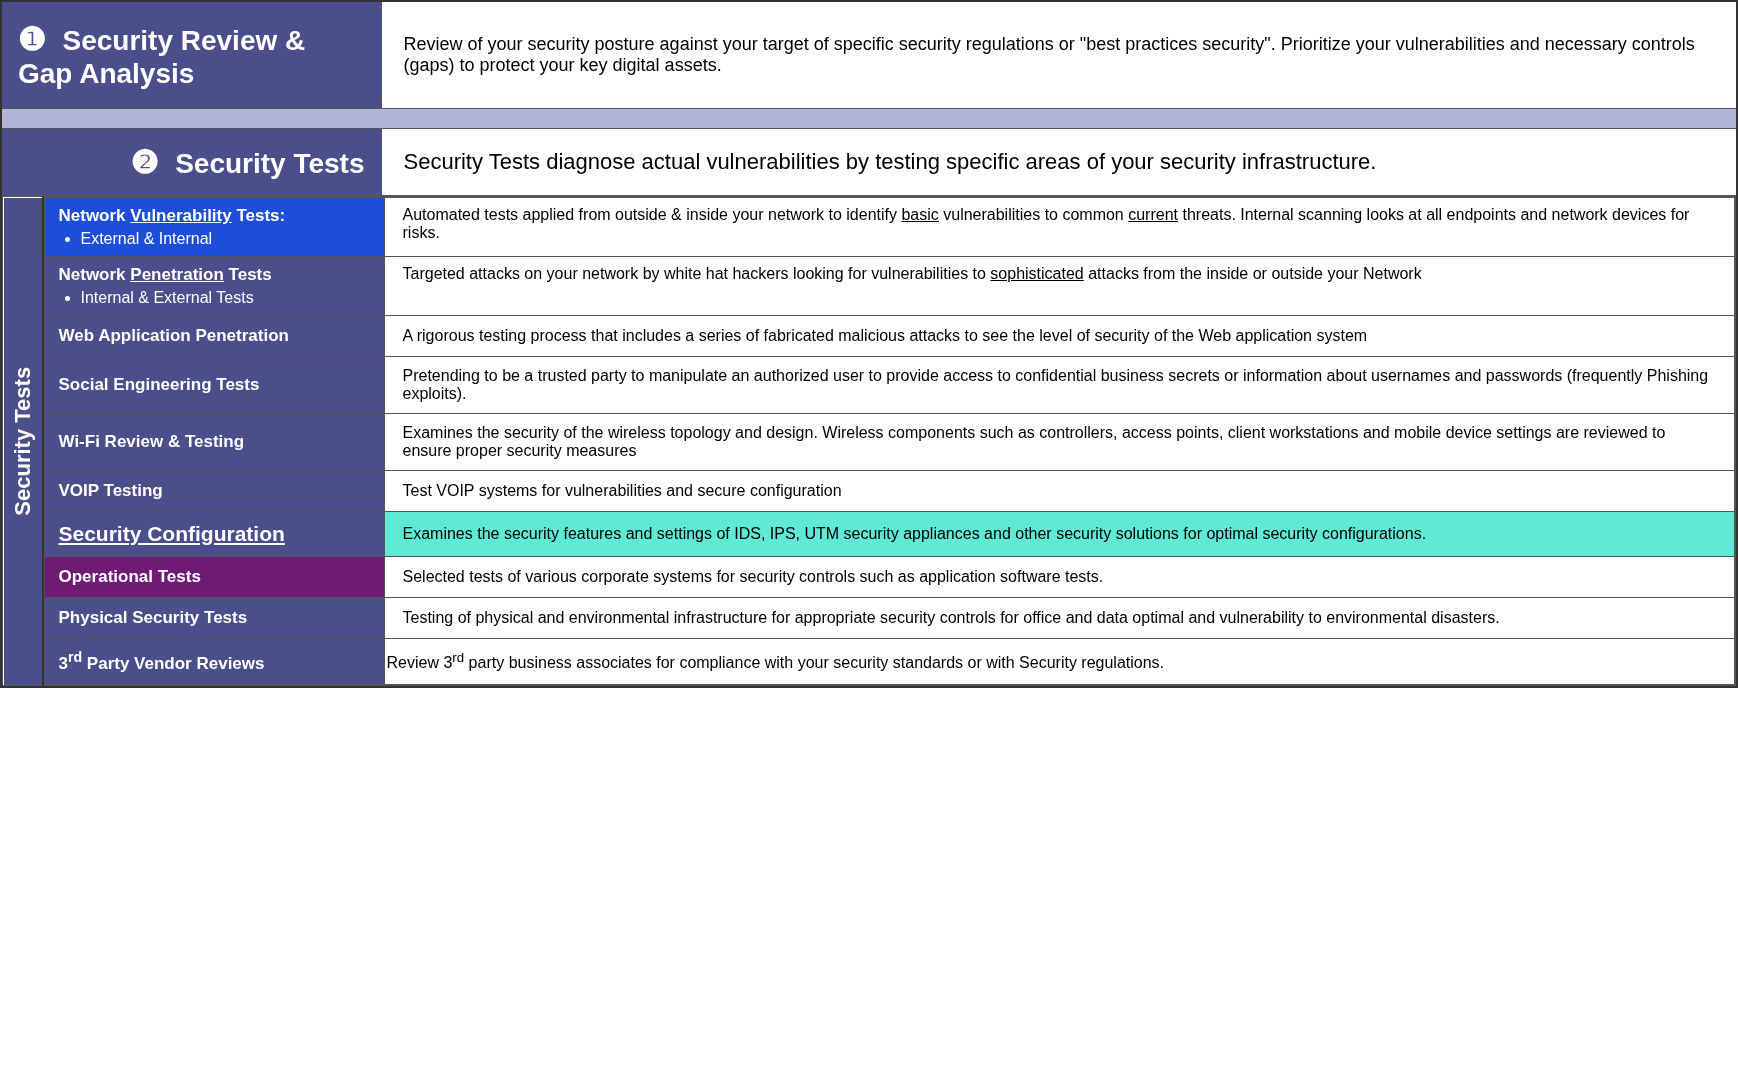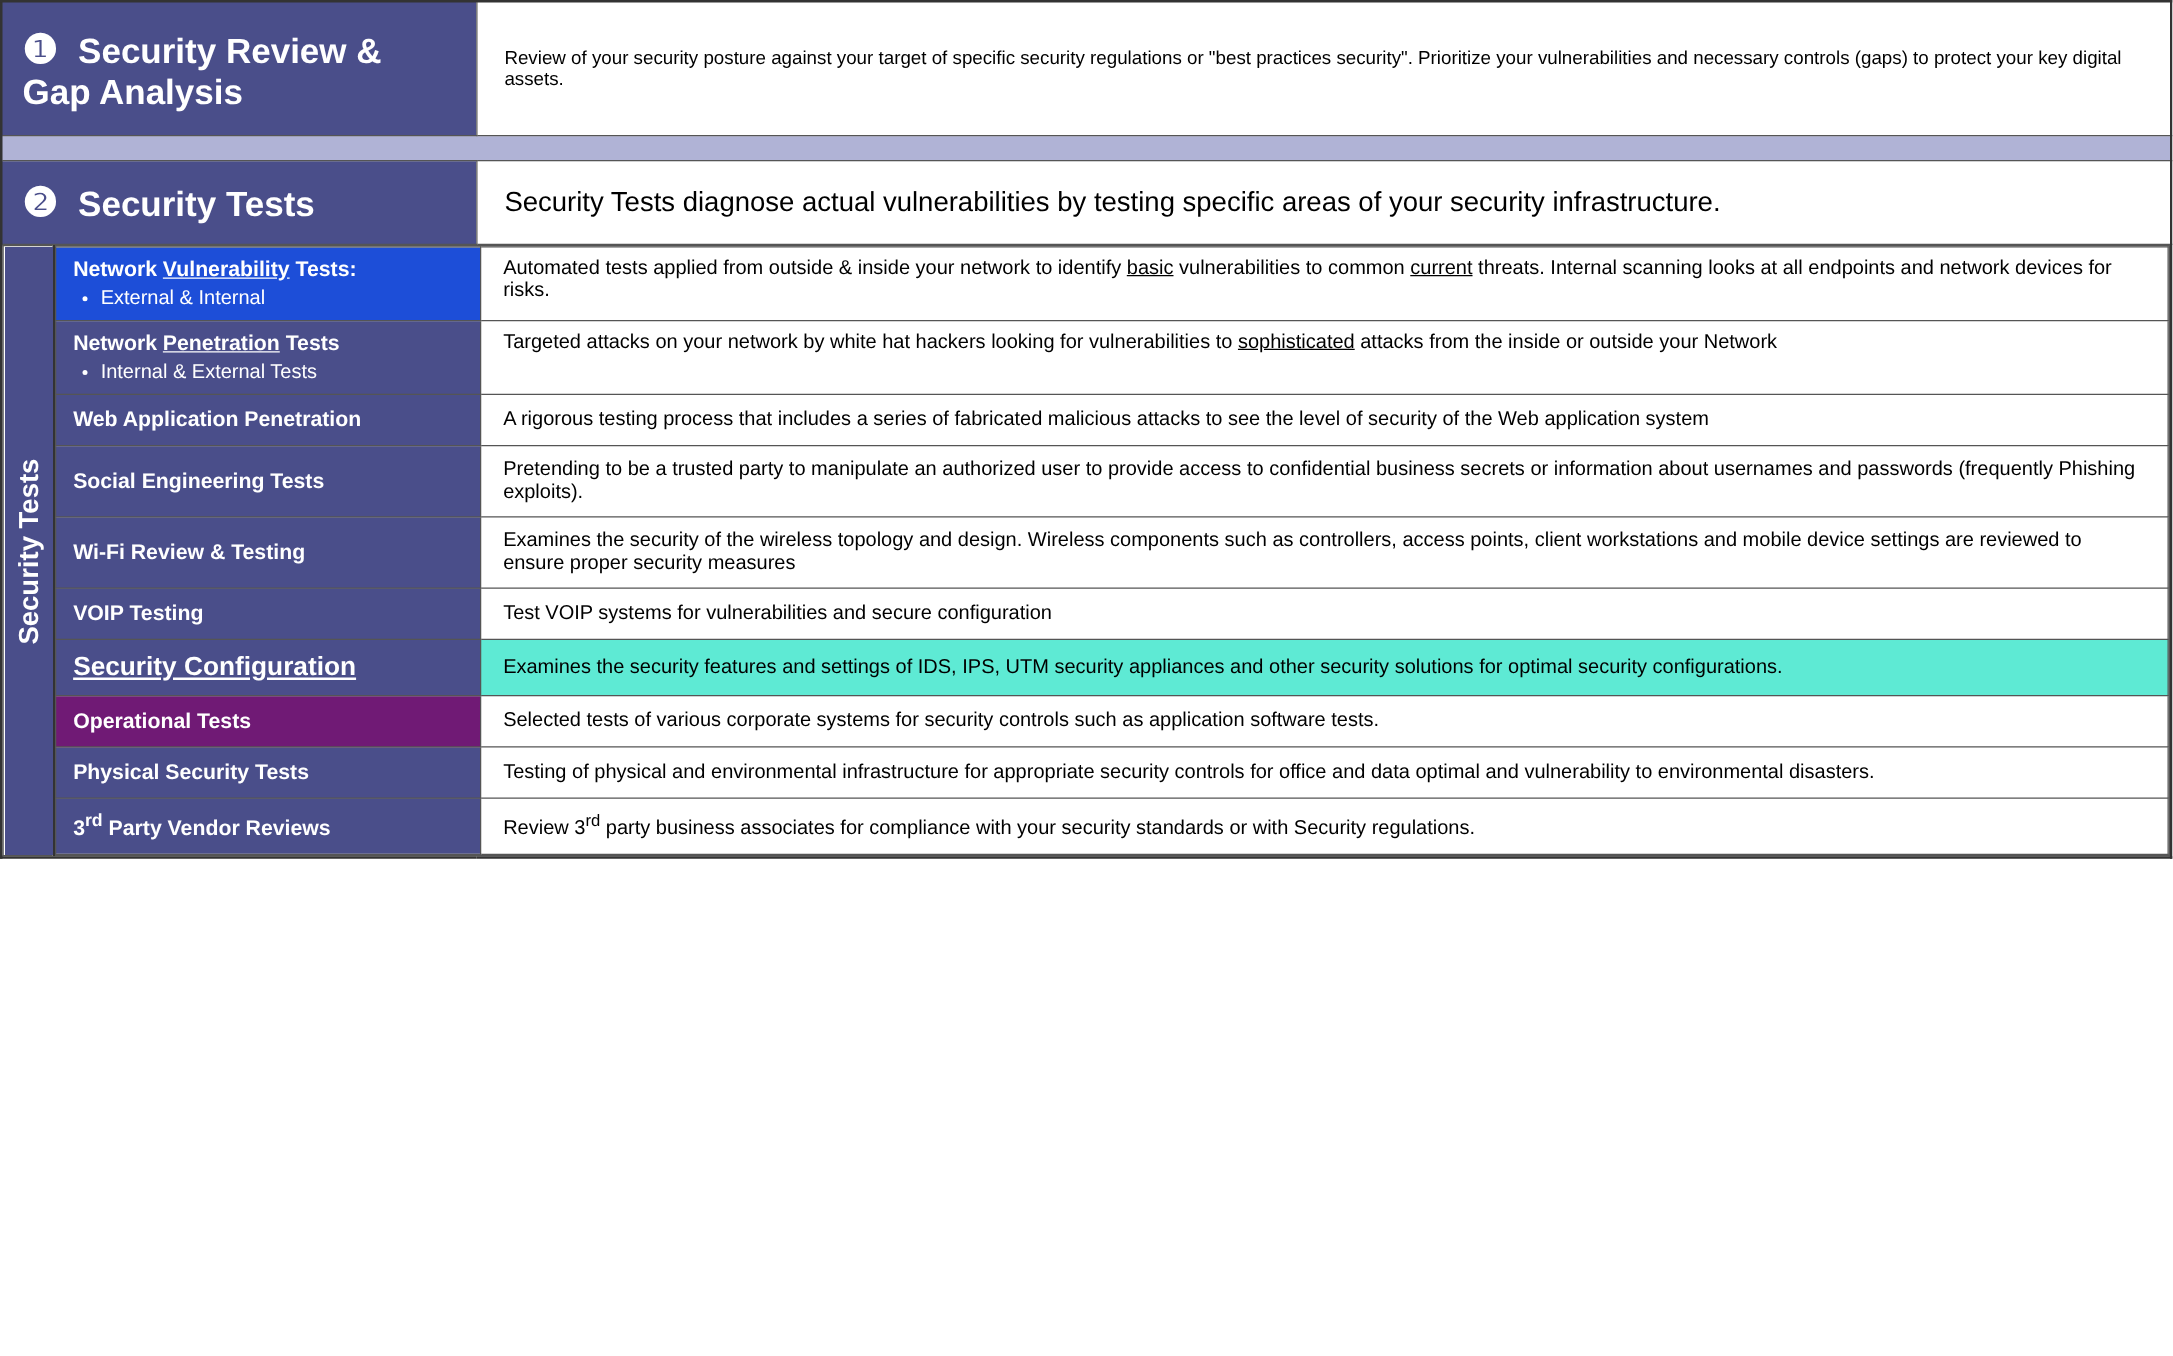--- a/index.html
+++ b/index.html
@@ -27,29 +27,29 @@
 <body>
 
 <table class="outer-table" style="border-collapse: collapse; width: 100%; border: 2px solid #333;">
 
   <tbody>
       <tr>
     <td style="background-color: #4a4e8a; color: #fff; padding: 18px 16px; font-size: 28px; font-weight: bold; width: 380px; border: 1px solid #555; vertical-align: middle;">
       <span style="font-size:32px; margin-right:8px;">❶</span>
       <span>Security Review &amp; Gap Analysis</span>
     </td>
-    <td style="background-color: #fff; padding: 18px 22px; font-size: 15px; color: #000; border: 1px solid #555; vertical-align: middle;">Review of your security posture against your target of specific security regulations or "best practices security".  Prioritize your vulnerabilities and necessary controls (gaps) to protect your key digital assets.</td>
+    <td style="background-color: #fff; padding: 18px 22px; font-size: 18px; color: #000; border: 1px solid #555; vertical-align: middle;">Review of your security posture against your target of specific security regulations or "best practices security".  Prioritize your vulnerabilities and necessary controls (gaps) to protect your key digital assets.</td>
   </tr>
 
   <tr>
     <td colspan="2" style="background-color: #b0b3d6; height: 20px; border: none;"></td>
   </tr>
 
   <tr>
-    <td style="background-color: #4a4e8a; color: #fff; padding: 14px 16px; font-size: 28px; font-weight: bold; width: 380px; border: 1px solid #555; vertical-align: middle;">
+    <td style="background-color: #4a4e8a; color: #fff; padding: 14px 16px; font-size: 28px; font-weight: bold; width: 380px; border: 1px solid #555; vertical-align: middle; text-align: right;">
       <span style="font-size:32px; margin-right:8px;">❷</span>
       <span>Security Tests</span>
     </td>
     <td style="background-color: #fff; padding: 14px 22px; font-size: 22px; color: #000; border: 1px solid #555; vertical-align: middle;">Security Tests diagnose actual vulnerabilities by testing specific areas of your security infrastructure.</td>
   </tr>
 
   <tr>
 
     <td colspan="2" style="padding: 0; border: 1px solid #555;">
       <table style="width: 100%; border-collapse: collapse;">
@@ -146,21 +146,21 @@
                 </td>
                 <td style="background-color: #fff; padding: 10px 18px; font-size: 16px; color: #000; border: 1px solid #555; vertical-align: middle;">
                   Testing of physical and environmental infrastructure for appropriate security controls for office and data optimal and vulnerability to environmental disasters.
                 </td>
               </tr>
 
               <tr>
                 <td style="background-color: #4a4e8a; color: #fff; padding: 10px 14px; font-size: 17px; font-weight: bold; width: 340px; border: 1px solid #555; vertical-align: middle;">
                   3<sup>rd</sup> Party Vendor Reviews
                 </td>
-                <td style="background-color: #fff; padding: 10px 18px; font-size: 16px; color: #000; border: 1px solid #555; vertical-align: middle;">
+                <td style="background-color: #fff; padding: 10px 2px; font-size: 16px; color: #000; border: 1px solid #555; vertical-align: middle;">
                   Review 3<sup>rd</sup> party business associates for compliance with your security standards or with Security regulations.
                 </td>
               </tr>
 
             </tbody>
                   </table>
           </td>
         </tr>
       </tbody>
           </table>

